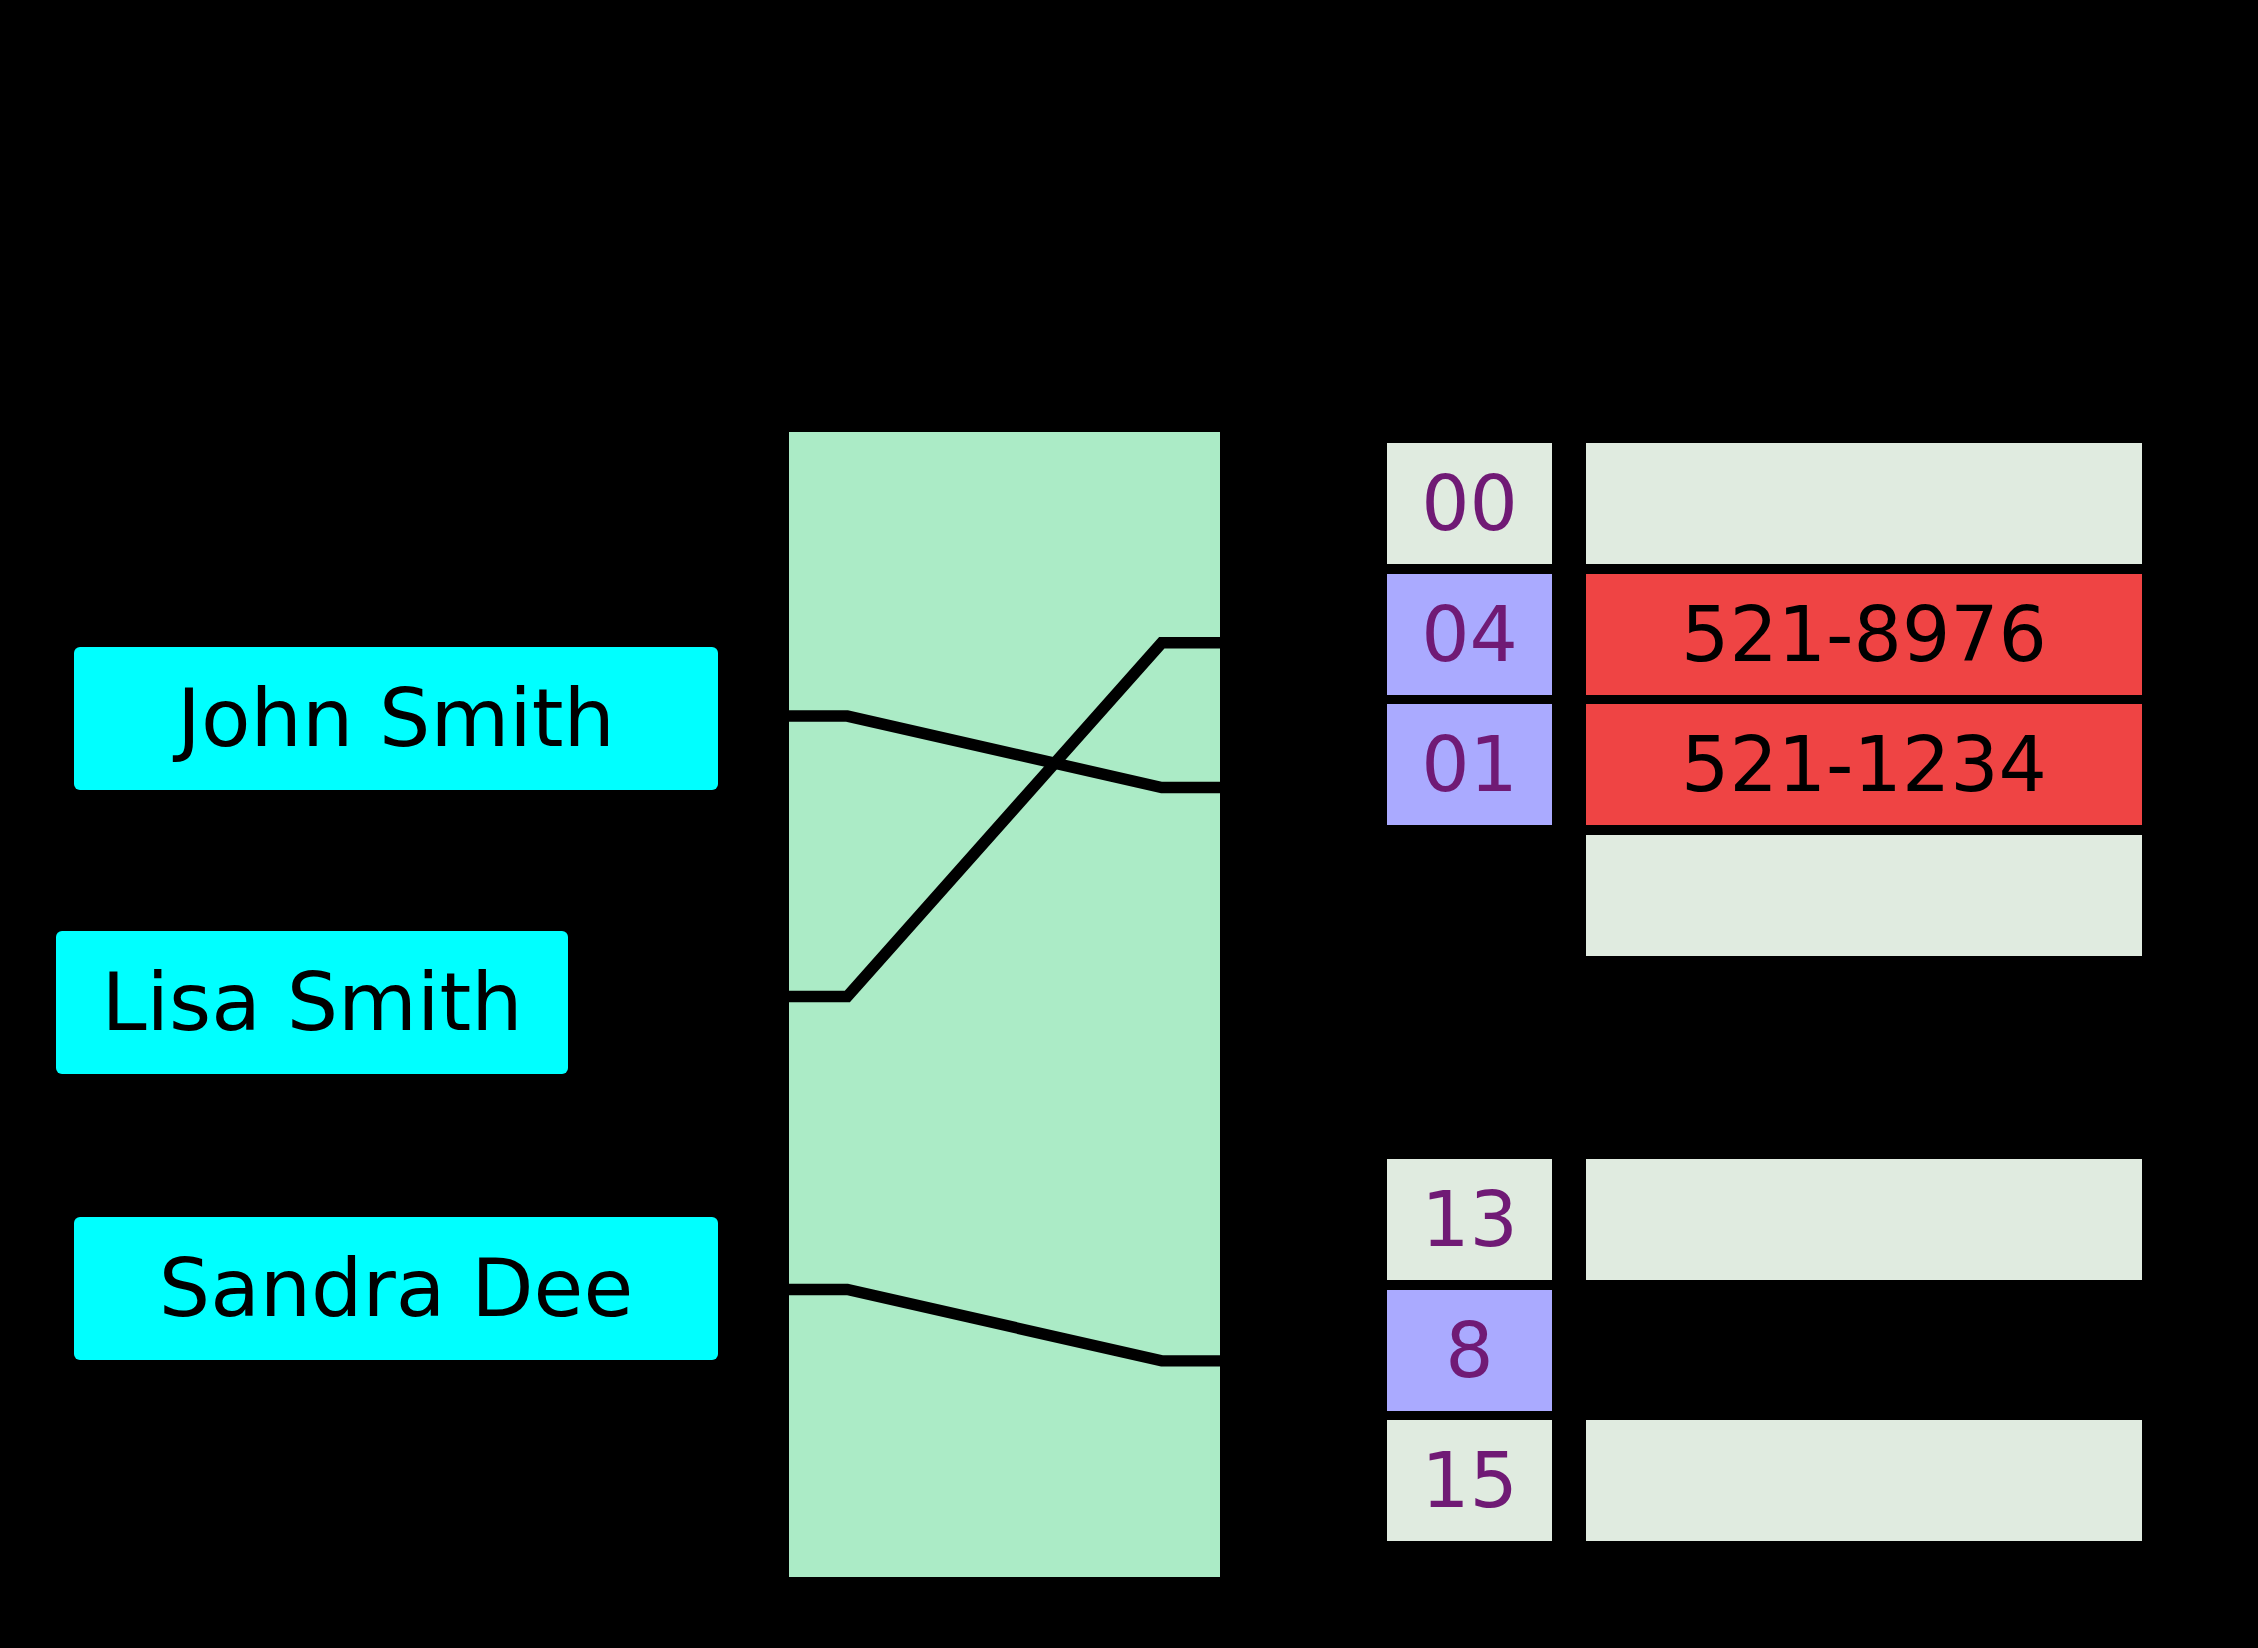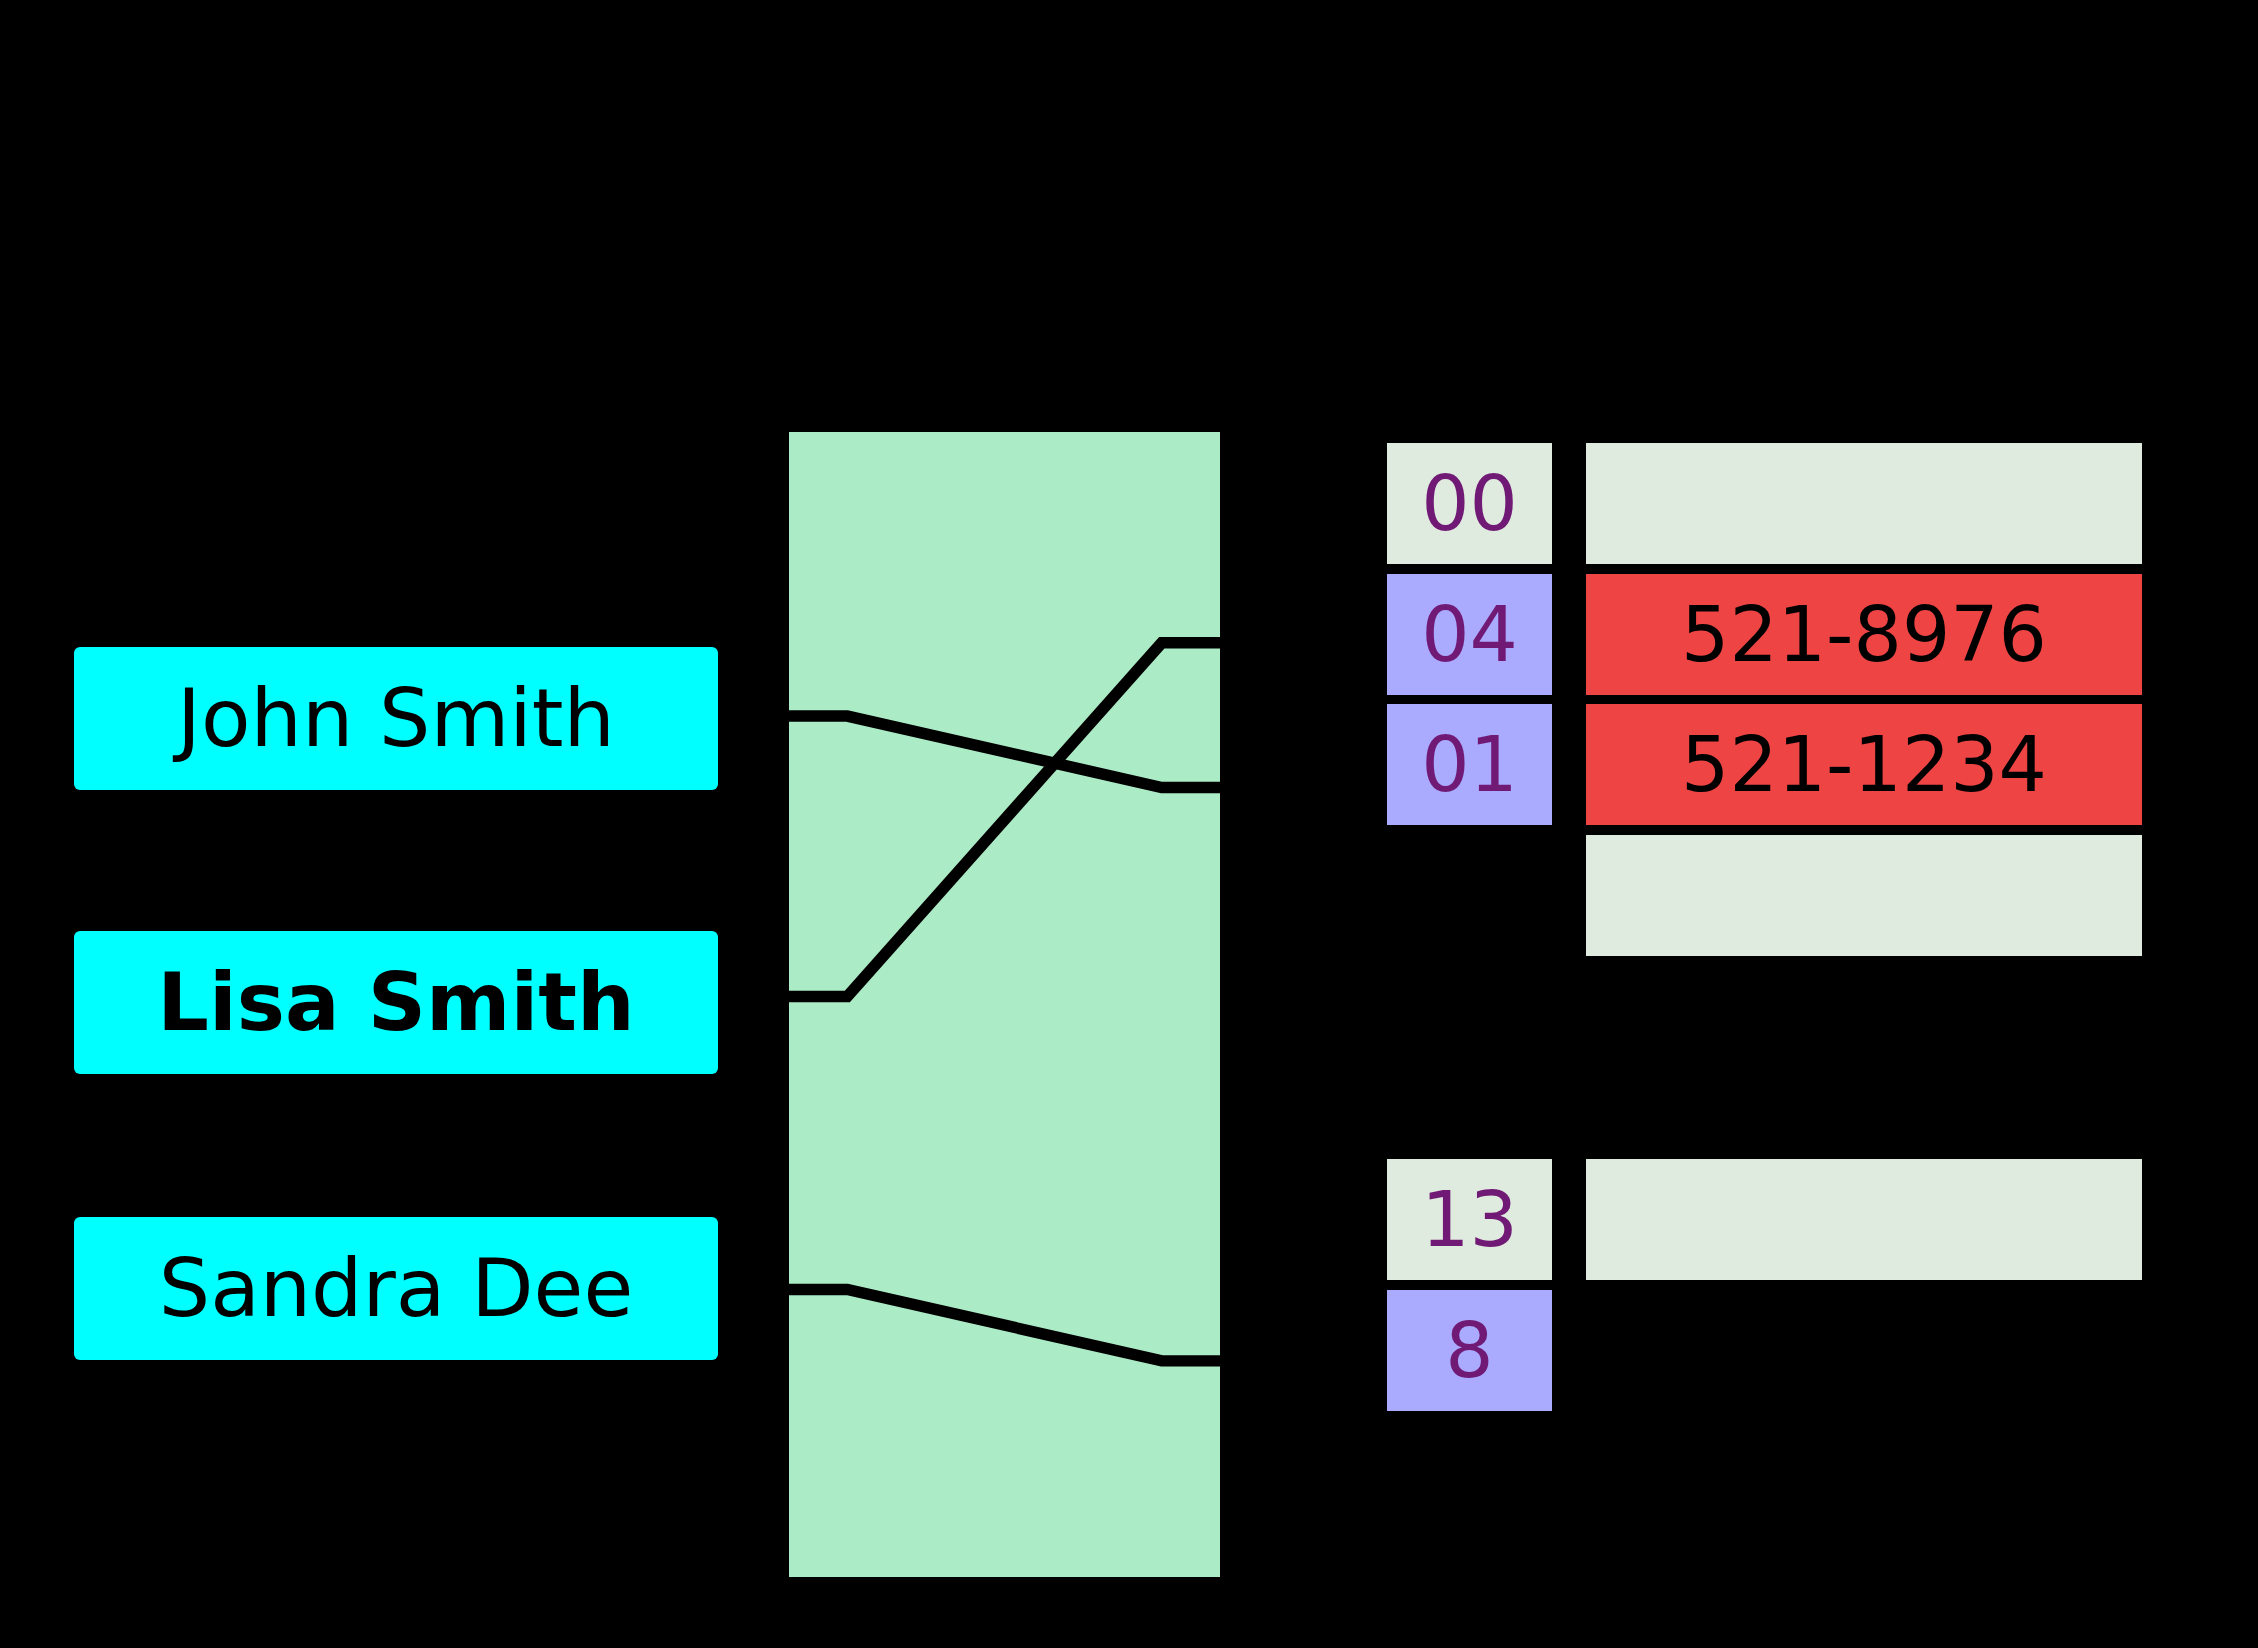--- a/index.html
+++ b/index.html
@@ -98,21 +98,21 @@
   .cell-value.filled { background: #ef4444; }
 </style>
 </head>
 <body>
 
 <div id="stage">
 
   <div class="key-box" id="key-0" style="left: 74px; top: 647px; width: 644px; height: 143px;">
     <span>John Smith</span>
   </div>
-  <div class="key-box" id="key-1" style="left: 74px; top: 931px; width: 644px; height: 143px; font-weight: bold;">
+  <div class="key-box" id="key-1" style="left: 56px; top: 931px; width: 512px; height: 143px;">
     <span>Lisa Smith</span>
   </div>
   <div class="key-box" id="key-2" style="left: 74px; top: 1217px; width: 644px; height: 143px;">
     <span>Sandra Dee</span>
   </div>
 
   <div id="hash-box" style="left: 789px; top: 432px; width: 431px; height: 1145px;"></div>
 
   <svg id="hash-lines" viewBox="0 0 488 1298" preserveAspectRatio="none" style="left: 789px; top: 432px; width: 431px; height: 1145px;">
 
@@ -141,16 +141,20 @@
       </div>
     </div>
   <div class="bucket-group" id="group-1" style="left: 1382px; top: 1154px; width: 765px; height: 392px;">
       <div class="bucket-row" style="top: 0px; width: 765px;">
         <div class="cell-index">13</div>
         <div class="cell-value"></div>
       </div>
       <div class="bucket-row" style="top: 131px; width: 765px;">
         <div class="cell-index filled">8</div>
       </div>
+      <div class="bucket-row" style="top: 261px; width: 765px;">
+        <div class="cell-index">15</div>
+        <div class="cell-value"></div>
+      </div>
     </div>
 
 </div>
 
 
 </body></html>

